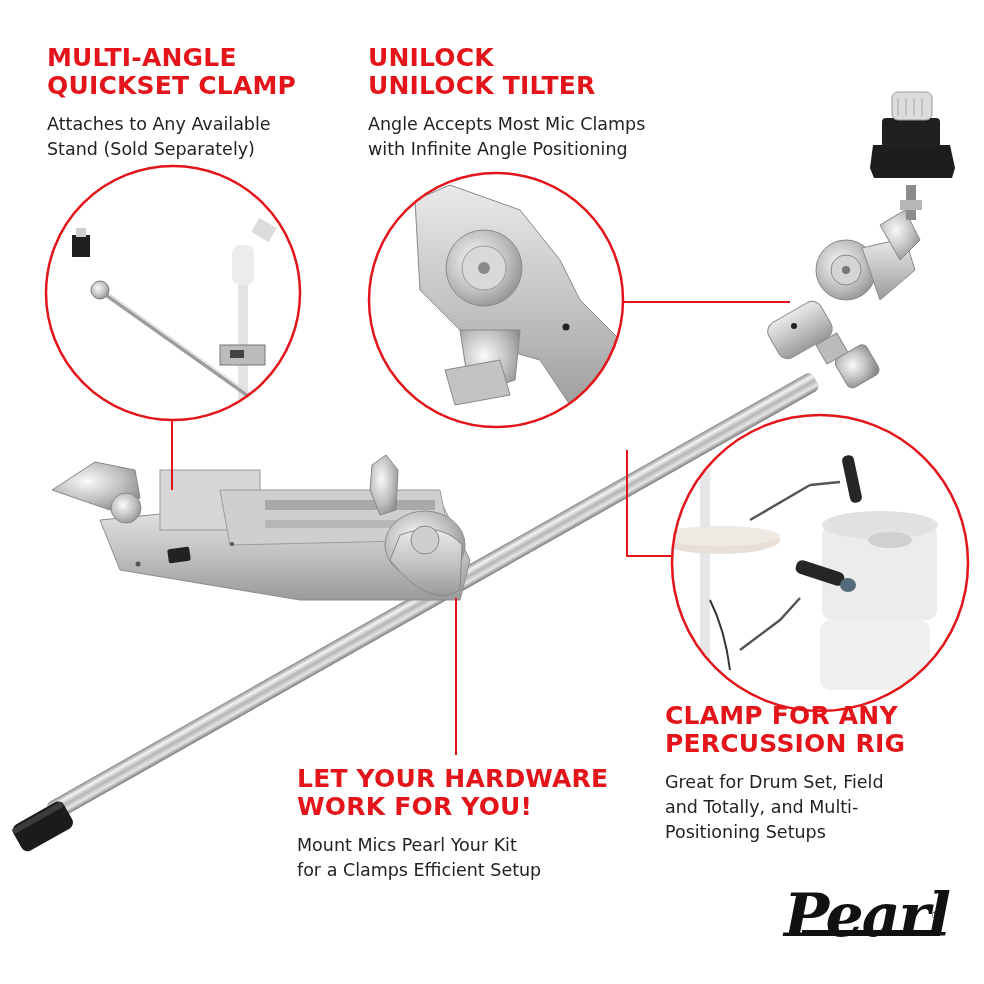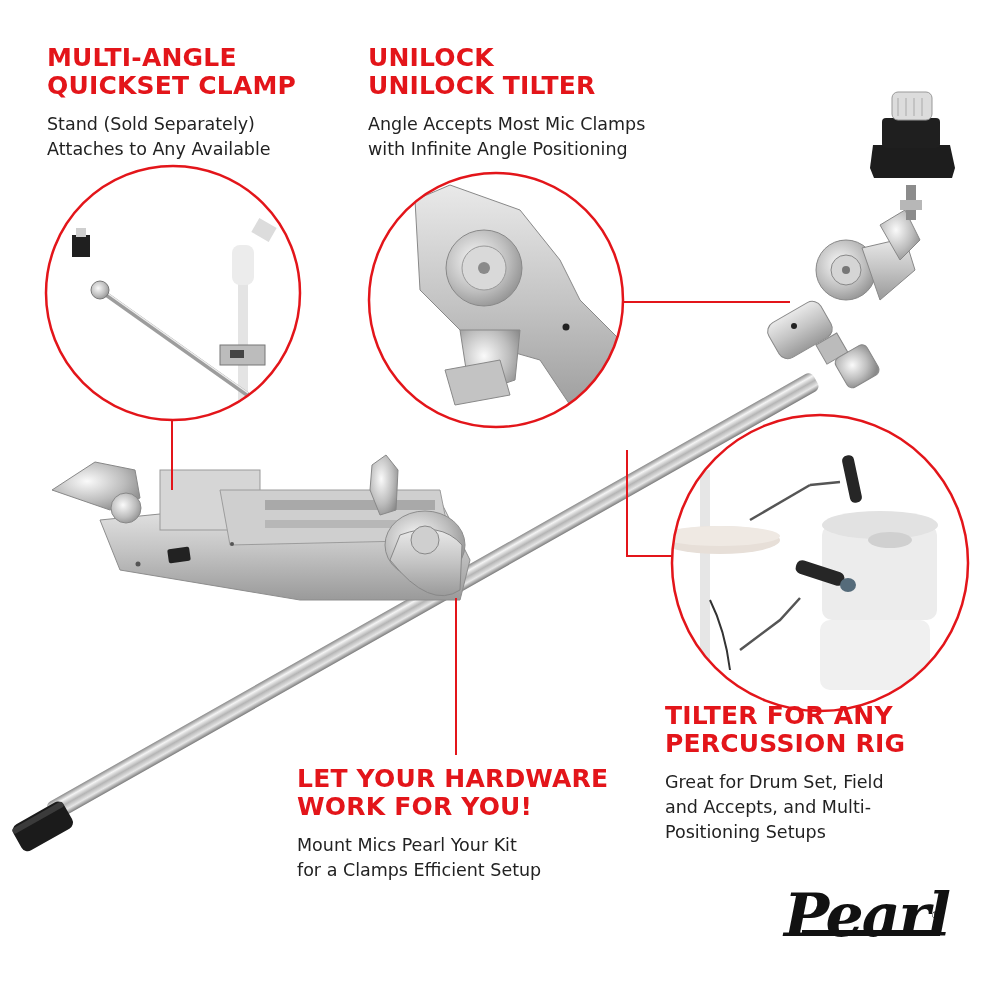--- a/index.html
+++ b/index.html
@@ -175,44 +175,44 @@
     <line x1="456" y1="598" x2="456" y2="755"></line>
   </g>
 </svg>
 
 <div class="callout" style="left:47px; top:44px;">
   <div class="heading">
     <span>MULTI-ANGLE</span>
     <span>QUICKSET CLAMP</span>
   </div>
   <div class="desc">
+    <span>Attaches to Any Available</span>
     <span>Stand (Sold Separately)</span>
-    <span>Attaches to Any Available</span>
   </div>
 </div>
 
 <div class="callout" style="left:368px; top:44px;">
   <div class="heading">
     <span>UNILOCK</span>
     <span>UNILOCK TILTER</span>
   </div>
   <div class="desc">
     <span>Angle Accepts Most Mic Clamps</span>
     <span>with Infinite Angle Positioning</span>
   </div>
 </div>
 
 <div class="callout" style="left:665px; top:702px;">
   <div class="heading">
-    <span>TILTER FOR ANY</span>
+    <span>CLAMP FOR ANY</span>
     <span>PERCUSSION RIG</span>
   </div>
   <div class="desc">
     <span>Great for Drum Set, Field</span>
-    <span>and Accepts, and Multi-</span>
+    <span>and Totally, and Multi-</span>
     <span>Positioning Setups</span>
   </div>
 </div>
 
 <div class="callout" style="left:297px; top:765px;">
   <div class="heading">
     <span>LET YOUR HARDWARE</span>
     <span>WORK FOR YOU!</span>
   </div>
   <div class="desc">

